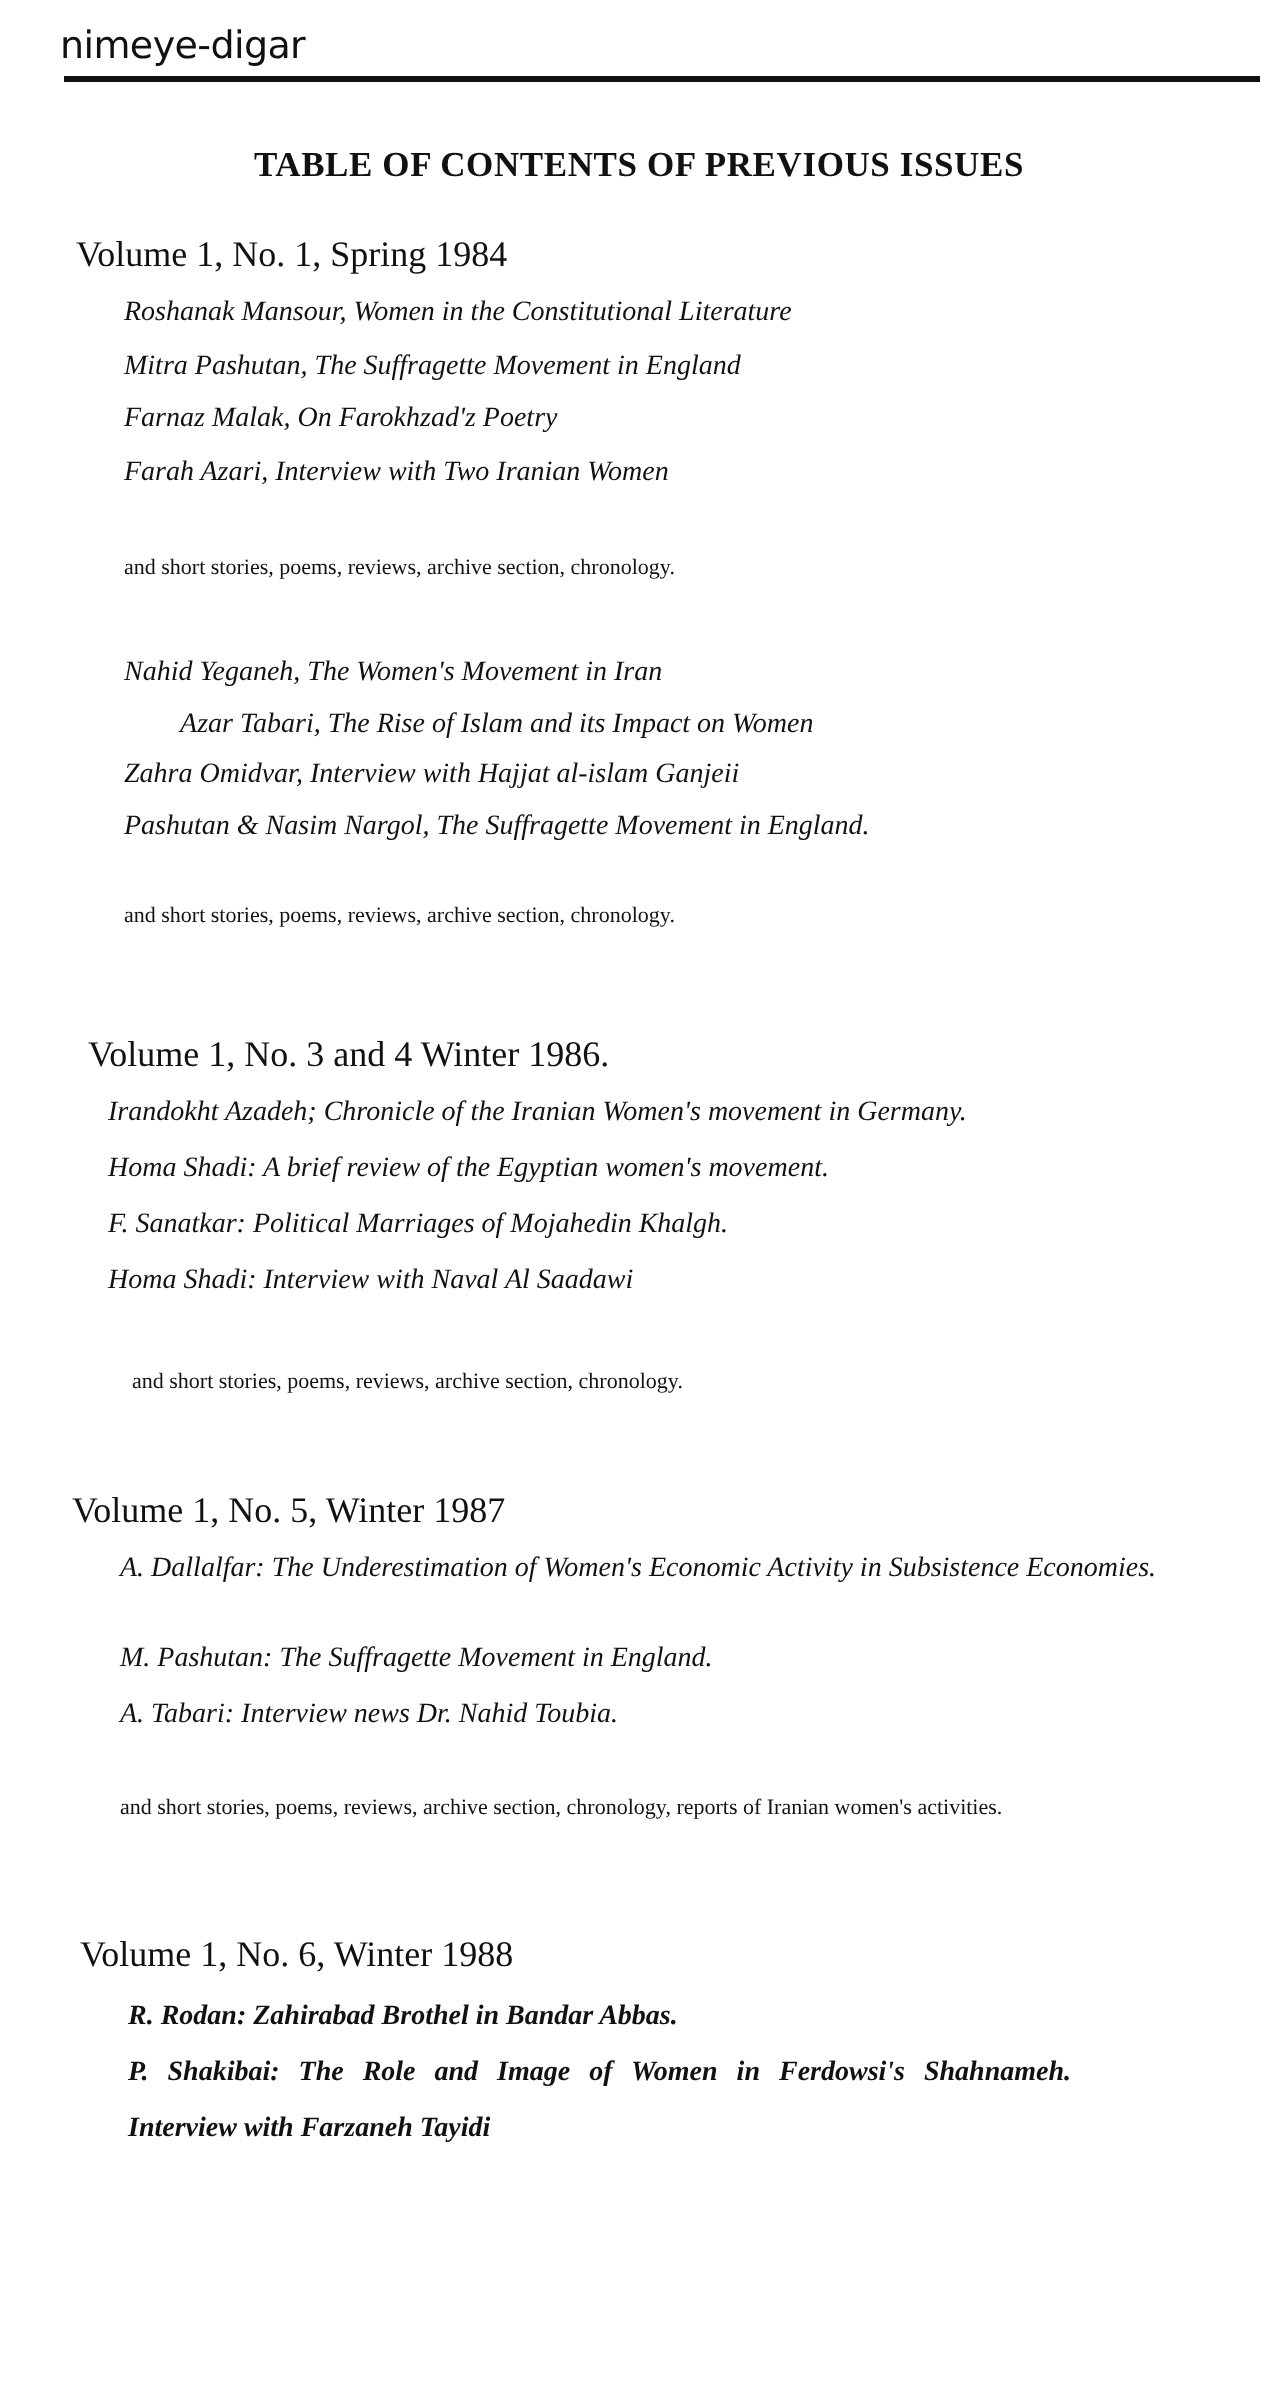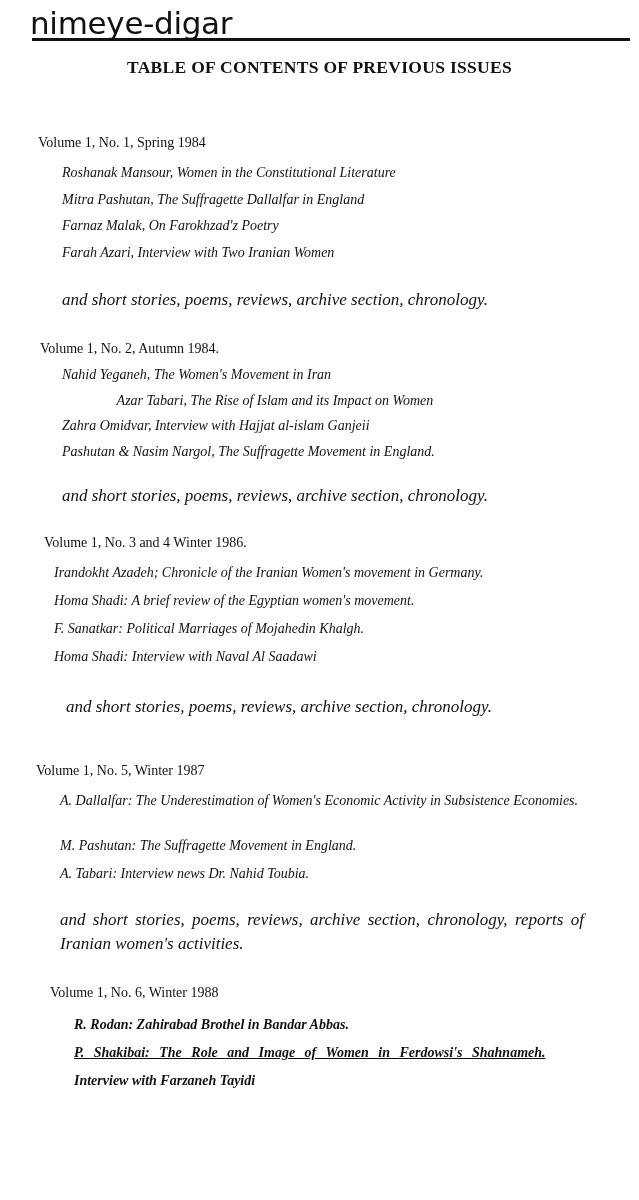--- a/index.html
+++ b/index.html
@@ -1,52 +1,51 @@
 <!DOCTYPE html>
 <html><head>
 <meta charset="utf-8">
 <style>
   html, body { margin:0; padding:0; background:#ffffff; }
   body { width:639px; height:1200px; position:relative; overflow:hidden; color:#111; font-family:"Liberation Serif","DejaVu Serif",serif; }
   .masthead { position:absolute; left:30px; top:6px; width:600px; height:34px; }
-  .masthead .logo { position:absolute; left:0; top:0; font-family:"DejaVu Sans","Liberation Sans",sans-serif; font-size:31px; letter-spacing:-0.3px; color:#111; line-height:34px; }
+  .masthead .logo { position:absolute; left:0; top:0; font-family:"DejaVu Sans","Liberation Sans",sans-serif; font-size:19px; letter-spacing:-0.3px; color:#111; line-height:34px; }
   .masthead .rule { position:absolute; left:2px; right:0; top:32px; height:3px; background:#111; }
-  .toc-title { position:absolute; left:0; width:639px; top:57px; text-align:center; font-weight:bold; font-size:17.5px; letter-spacing:0.3px; }
+  .toc-title { position:absolute; left:0; width:639px; top:72px; text-align:center; font-weight:bold; font-size:17.5px; letter-spacing:0.3px; }
   .vol { position:absolute; }
-  .vol-head { font-size:14px; line-height:22px;margin-top:16px; }
+  .vol-head { font-size:18px; line-height:22px; }
   .entries { margin-left:24px; font-style:italic; font-size:14px; }
   .entry { line-height:26.5px; }
-  .extras { margin-top:13px; font-style:italic; font-size:17px; line-height:24px; margin-left:24px; }
+  .extras { margin-top:13px; font-size:11px; line-height:24px; margin-left:24px; }
   .wrap { width:535px; }
   .justify { text-align:justify; text-align-last:left; }
   .bold-it { font-weight:bold; }
 </style>
 </head>
 <body>
 
 <div class="masthead">
   <div class="logo">nimeye-digar</div>
   <div class="rule"></div>
 </div>
 
 <div class="toc-title">TABLE OF CONTENTS OF PREVIOUS ISSUES</div>
 
 <div class="vol" style="left:38px; top:116px;">
   <div class="vol-head">Volume 1, No. 1, Spring 1984</div>
   <div class="entries" style="margin-top:6px;">
     <div class="entry">Roshanak Mansour, Women in the Constitutional Literature</div>
-    <div class="entry">Mitra Pashutan, The Suffragette Dallalfar in England</div>
+    <div class="entry">Mitra Pashutan, The Suffragette Movement in England</div>
     <div class="entry">Farnaz Malak,  On Farokhzad'z Poetry</div>
     <div class="entry">Farah Azari,  Interview with Two Iranian Women</div>
   </div>
   <div class="extras" style="margin-top:22px;">and short stories, poems, reviews, archive section, chronology.</div>
 </div>
 
 <div class="vol" style="left:40px; top:322px;">
-  <div class="vol-head">Volume 1, No. 2, Autumn 1984.</div>
   <div class="entries" style="margin-left:22px; margin-top:2px;">
     <div class="entry" style="line-height:25.5px;">Nahid Yeganeh, The Women's Movement in Iran</div>
     <div class="entry" style="line-height:25.5px;text-align:center;">Azar Tabari, The Rise of Islam and its Impact on Women</div>
     <div class="entry" style="line-height:25.5px;">Zahra Omidvar,  Interview with Hajjat al-islam Ganjeii</div>
     <div class="entry" style="line-height:25.5px;">Pashutan &amp; Nasim Nargol, The Suffragette Movement in England.</div>
   </div>
   <div class="extras" style="margin-left:22px; margin-top:20px;">and short stories, poems, reviews, archive section, chronology.</div>
 </div>
 
 <div class="vol" style="left:44px; top:516px;">
@@ -63,20 +62,20 @@
 <div class="vol" style="left:36px; top:744px;">
   <div class="vol-head">Volume 1, No. 5, Winter 1987</div>
   <div class="entries justify" style="margin-left:24px; margin-top:6px; width:524px;">
     <div class="entry" style="line-height:25px;">A. Dallalfar: The Underestimation of Women's Economic Activity in Subsistence Economies.</div>
     <div class="entry" style="line-height:25px; margin-top:20px;">M. Pashutan: The Suffragette Movement in England.</div>
     <div class="entry" style="line-height:25px; margin-top:3px;">A. Tabari: Interview news Dr. Nahid Toubia.</div>
   </div>
   <div class="extras justify" style="margin-left:24px; margin-top:22px; width:524px;">and short stories, poems, reviews, archive section, chronology, reports of Iranian women's activities.</div>
 </div>
 
-<div class="vol" style="left:50px; top:966px;">
+<div class="vol" style="left:40px; top:966px;">
   <div class="vol-head">Volume 1, No. 6, Winter 1988</div>
   <div class="entries justify bold-it" style="margin-left:24px; margin-top:8px; width:528px;">
     <div class="entry" style="line-height:25px;">R. Rodan: Zahirabad Brothel in Bandar Abbas.</div>
-    <div class="entry" style="line-height:25px; margin-top:3px; word-spacing:6px;text-decoration:underline;">P. Shakibai: The Role and Image of Women in Ferdowsi's Shahnameh.</div>
+    <div class="entry" style="line-height:25px; margin-top:3px; word-spacing:6px;">P. Shakibai: The Role and Image of Women in Ferdowsi's Shahnameh.</div>
     <div class="entry" style="line-height:25px; margin-top:3px;">Interview with Farzaneh Tayidi</div>
   </div>
 </div>
 
 </body></html>

